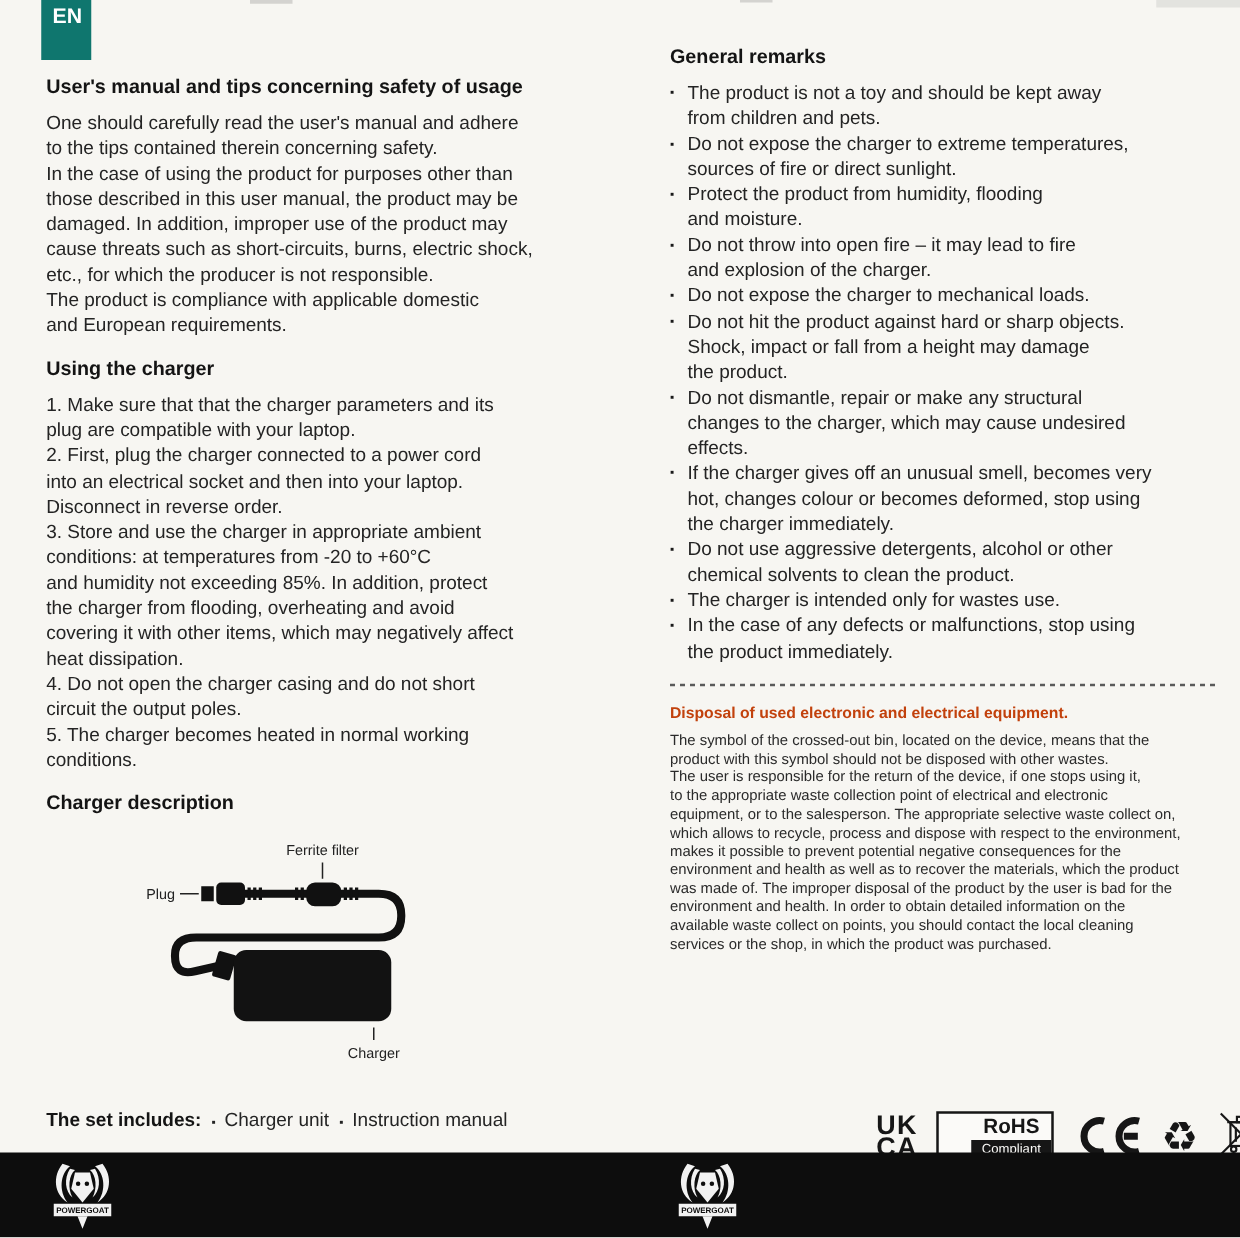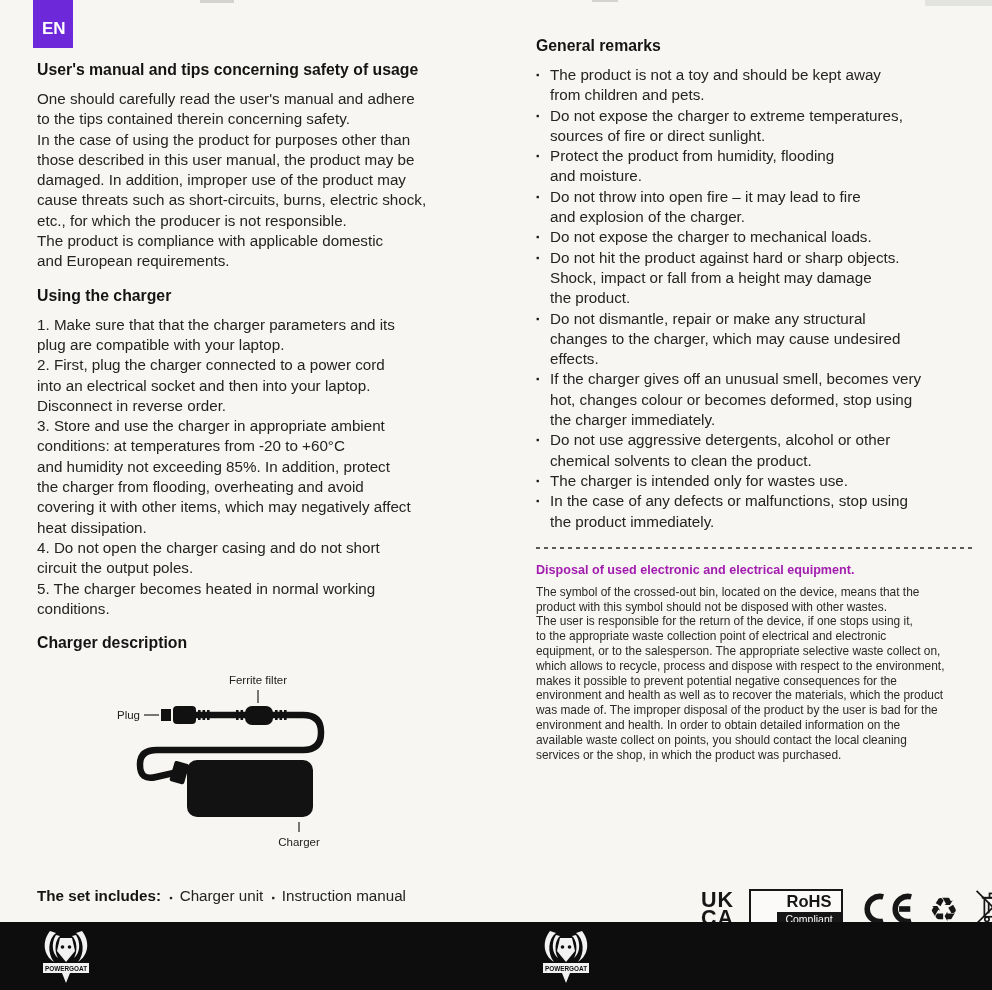--- a/index.html
+++ b/index.html
@@ -4,38 +4,38 @@
 <style>
   html,body{margin:0;padding:0;}
   body{width:992px;height:990px;background:#e9e8e4;font-family:"Liberation Sans",sans-serif;}
   .page{position:relative;width:992px;height:990px;background:#f7f6f2;overflow:hidden;color:#232323;}
   
   .scan-mark{position:absolute;background:#3a3a3a;opacity:.18;pointer-events:none;}
   .m1{left:200px;top:0;width:34px;height:3px;}
   .m2{left:592px;top:0;width:26px;height:2px;}
   .m3{left:925px;top:0;width:67px;height:6px;opacity:.10;}
   
-  .en-badge{position:absolute;left:33px;top:0;width:40px;height:48px;background:#6d28d9;color:#fff;
-    font-weight:bold;font-size:17px;display:flex;align-items:flex-end;padding:0 0 9px 9px;box-sizing:border-box;}
+  .en-badge{position:absolute;left:33px;top:0;width:40px;height:48px;background:#0f766e;color:#fff;
+    font-weight:bold;font-size:17px;display:flex;align-items:flex-end;padding:0 0 25px 9px;box-sizing:border-box;}
   
   .col{position:absolute;}
   .col-left{left:37px;top:60px;width:462px;}
   .col-right{left:536px;top:36px;width:440px;}
   h2{font-size:15.8px;line-height:20px;margin:0 0 9px 0;color:#141414;font-weight:bold;}
   .sp-before{margin-top:14px;}
   .body-text{font-size:15.2px;line-height:20.3px;margin:0 0 14px 0;white-space:pre-line;color:#242424;}
   
   ul.remarks{list-style:none;margin:0;padding:0;}
   ul.remarks li{display:flex;font-size:15.2px;line-height:20.3px;color:#242424;}
   ul.remarks .sq{flex:0 0 14px;font-size:9.5px;line-height:20.3px;color:#1a1a1a;}
   ul.remarks .li-text{white-space:pre-line;}
   
   .dashed{height:2px;margin:15px 0 14px 0;
     background:repeating-linear-gradient(90deg,#5a5a5a 0 4px,transparent 4px 8px);}
-  .small-heading{font-size:12.6px;font-weight:bold;color:#a21caf;margin:0 0 8px 0;}
+  .small-heading{font-size:12.6px;font-weight:bold;color:#c2410c;margin:0 0 8px 0;}
   .small-text{font-size:11.9px;line-height:14.8px;margin:0;white-space:pre-line;color:#2a2a2a;}
   
   .diagram{width:462px;height:205px;margin:2px 0 6px 0;}
   .diagram text{font-family:"Liberation Sans",sans-serif;fill:#222;}
   
   .set-includes{font-size:15.2px;color:#242424;margin-top:8px;}
   .set-includes b{color:#141414;}
   .inc-item{margin-left:4px;}
   .inc-item .sq{font-size:9.5px;margin-right:7px;}
   

